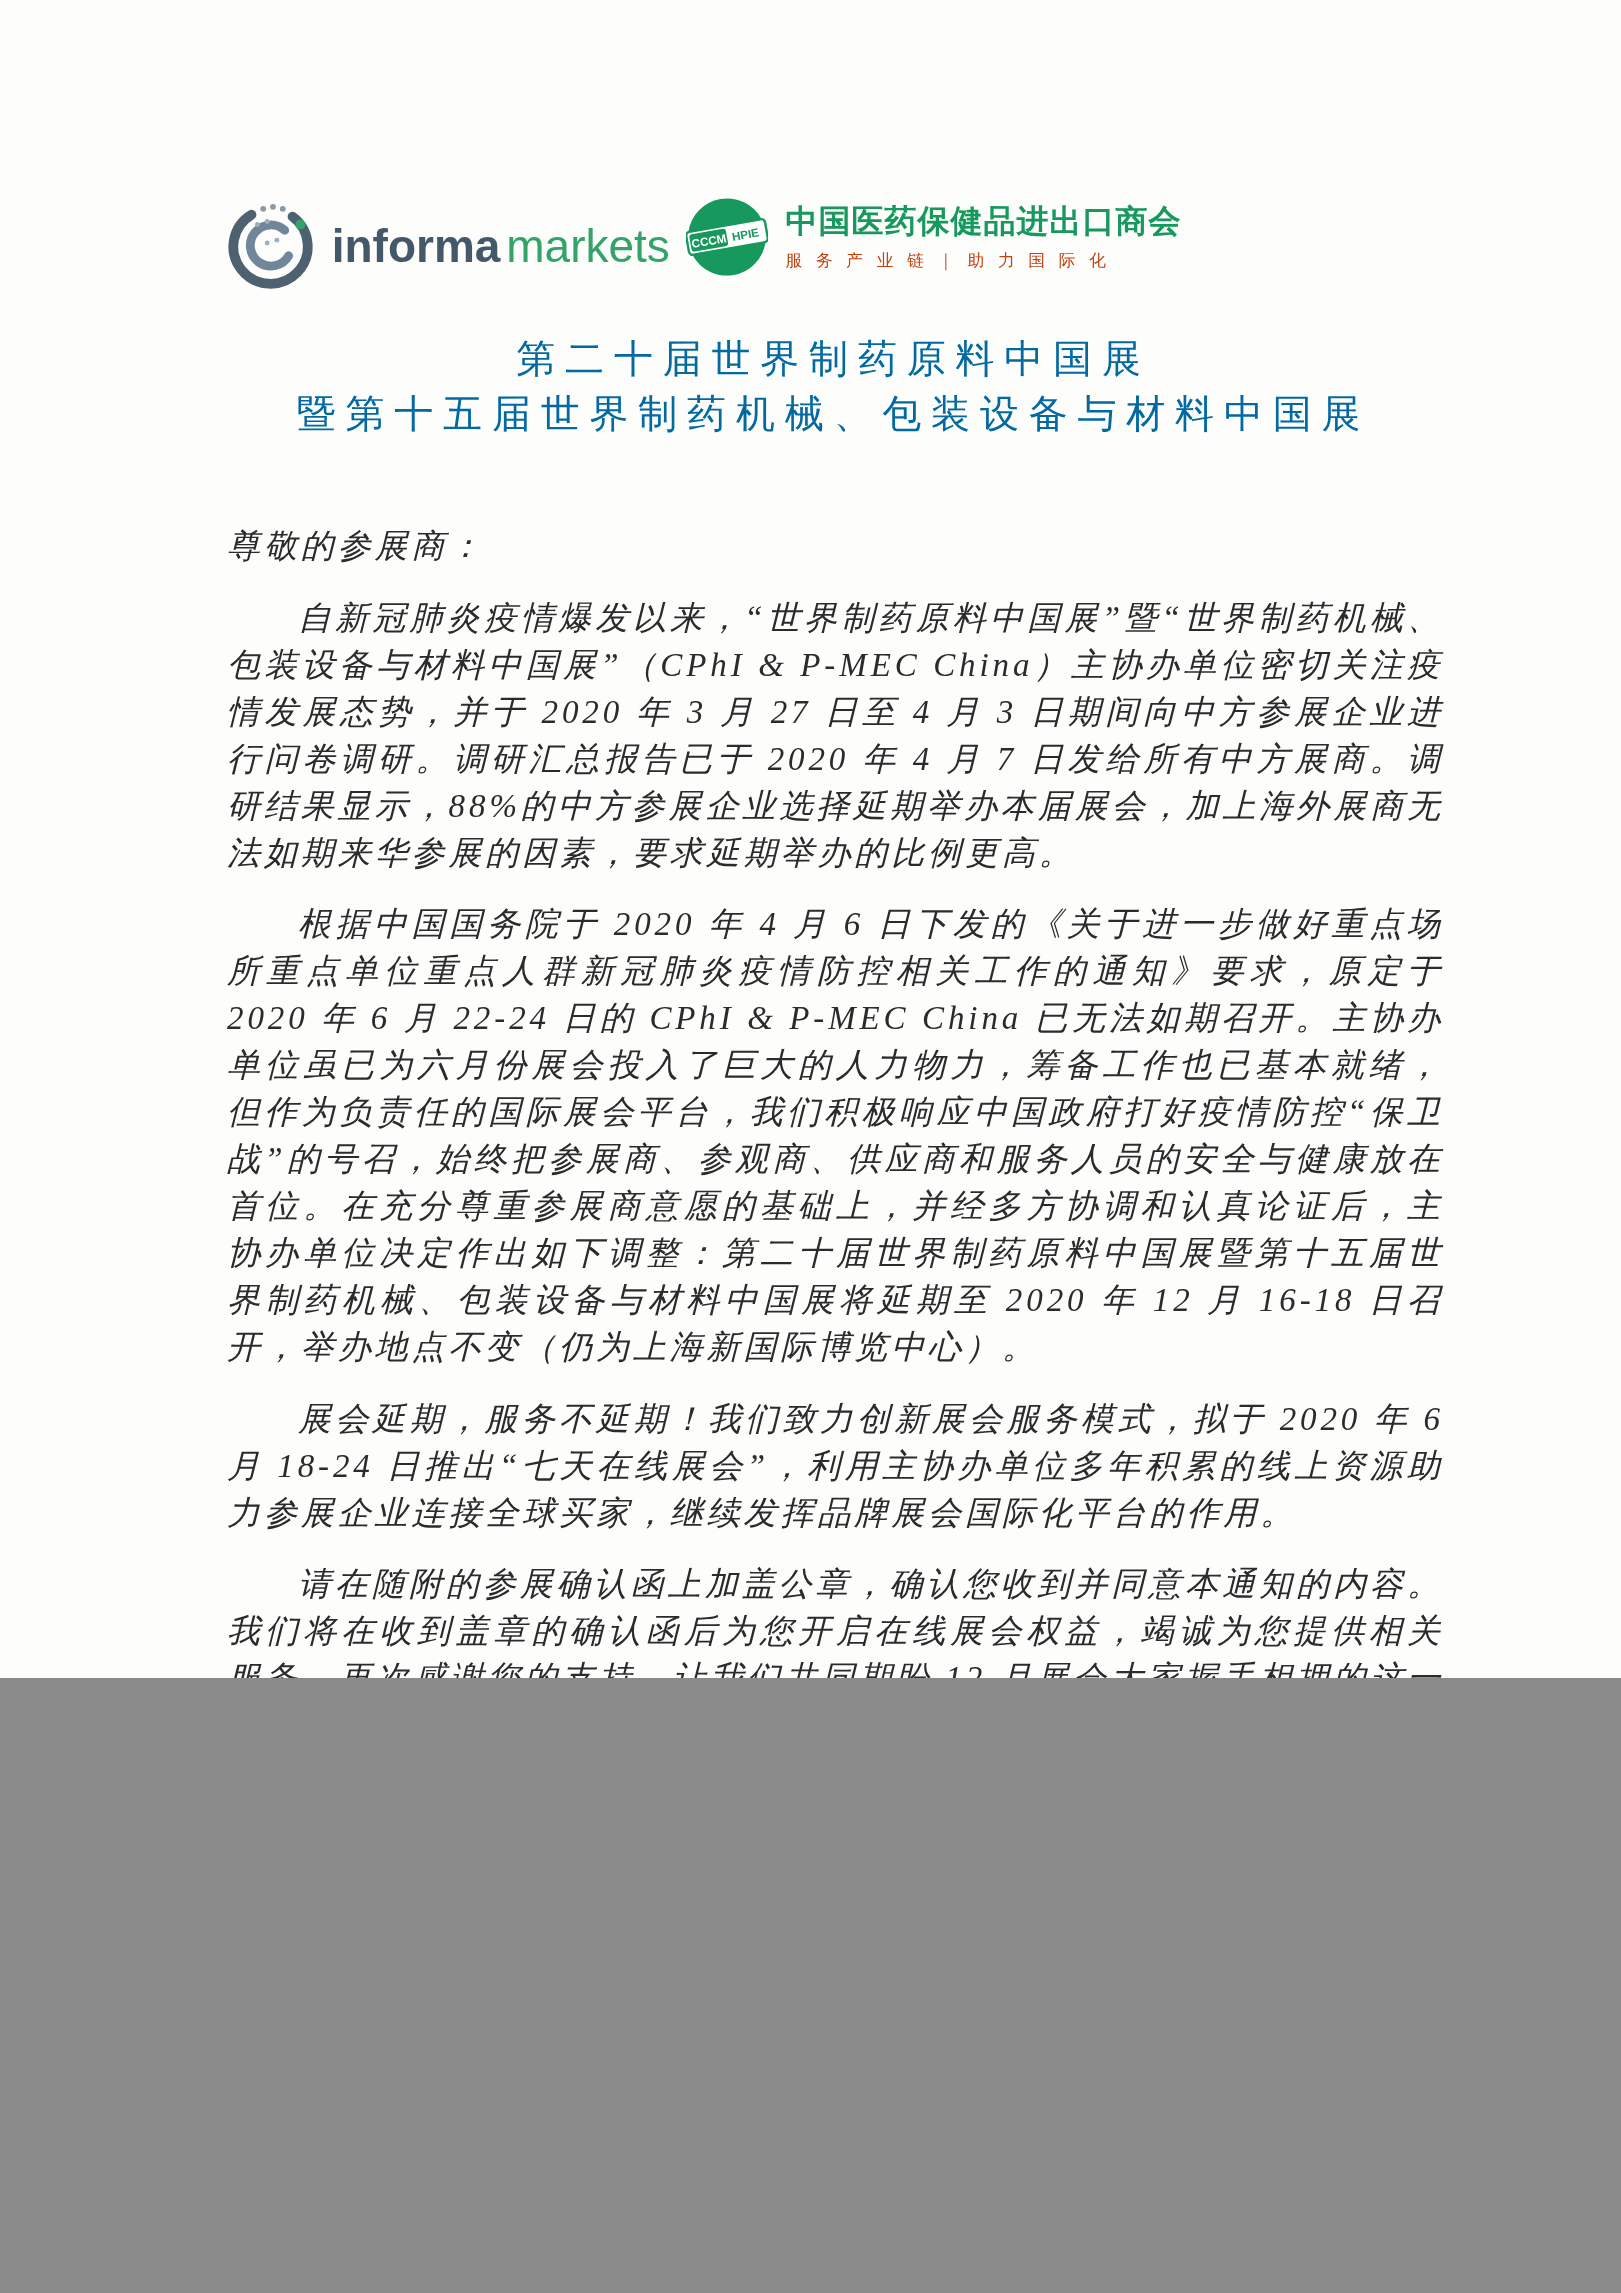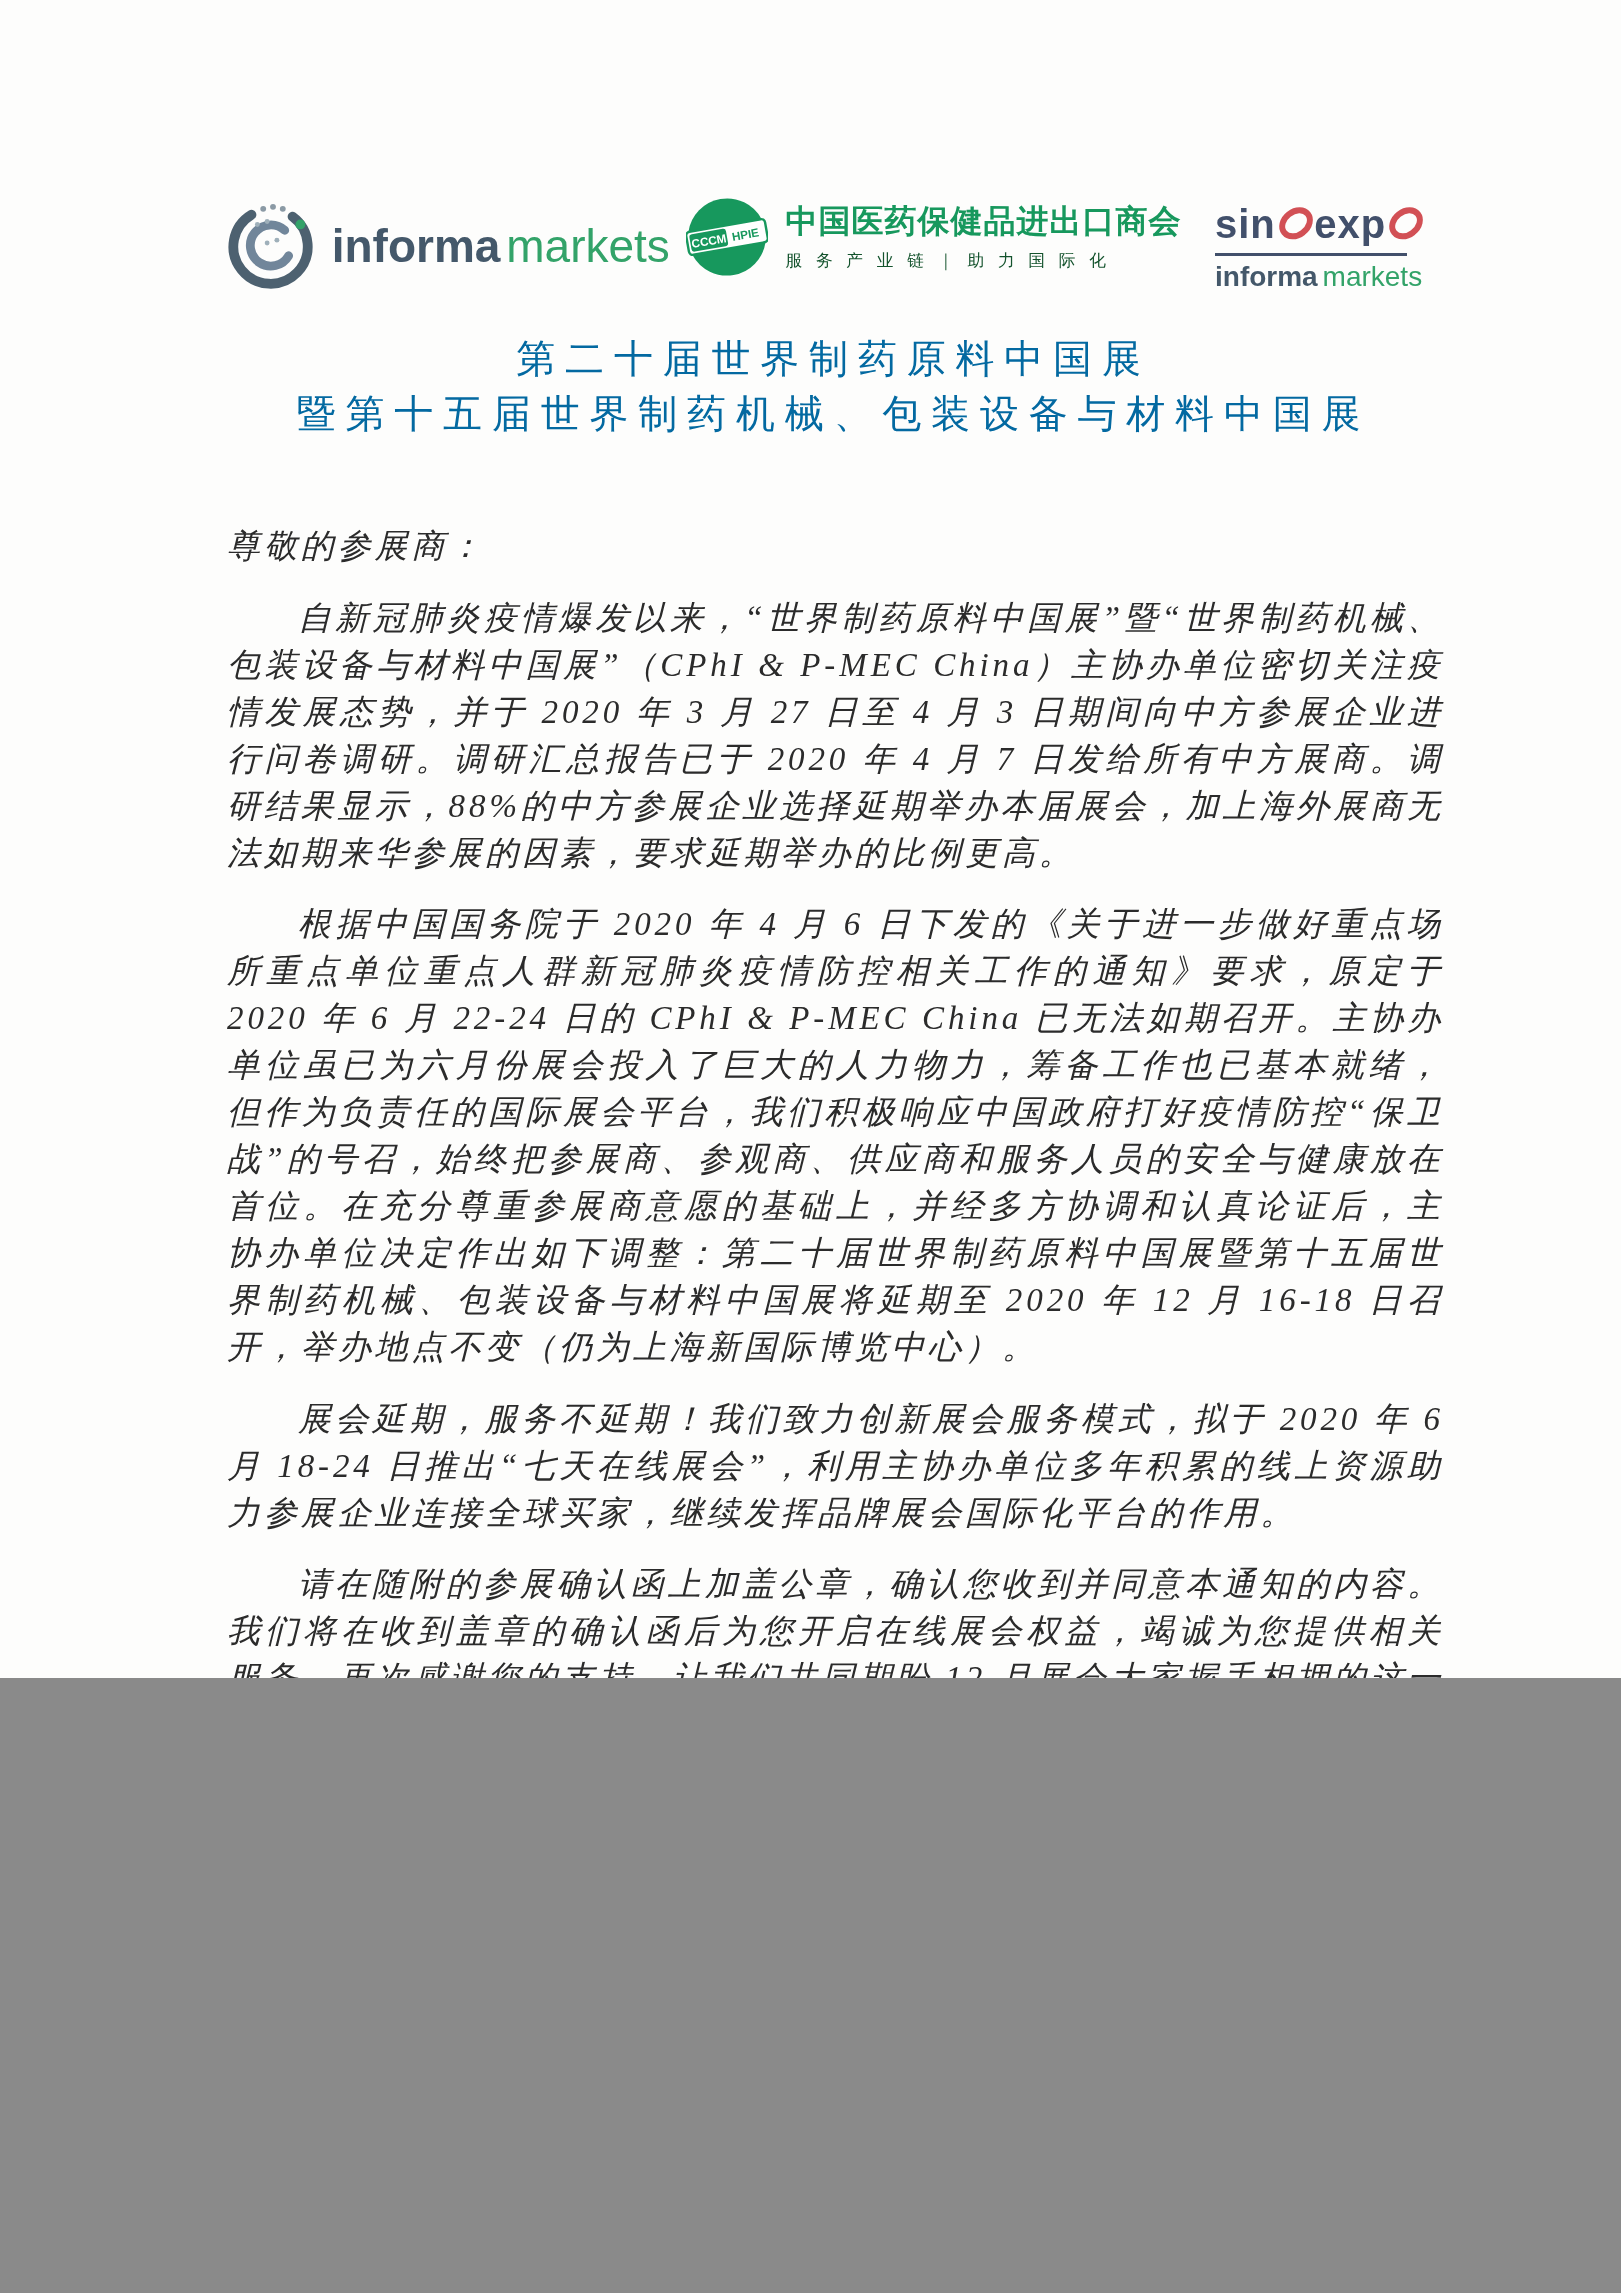--- a/index.html
+++ b/index.html
@@ -8,21 +8,21 @@
     background:#fdfdfc;overflow:hidden;
     font-family:"Liberation Serif","DejaVu Serif",serif;color:#2b2b2b;
   }
   
   .logo-informa{position:absolute;left:228px;top:199px;display:flex;align-items:center;gap:13.7px;}
   .logo-informa .word{font-family:"Liberation Sans","DejaVu Sans",sans-serif;font-size:46px;letter-spacing:0;}
   .logo-informa .word .n1{color:#44586a;font-weight:bold;}
   .logo-informa .word .n2{color:#33a369;font-weight:normal;margin-left:5.9px;}
   .logo-cccm{position:absolute;left:686px;top:196px;display:flex;align-items:center;gap:17.6px;}
   .cccm-text .cn{font-family:"Liberation Sans","DejaVu Sans",sans-serif;font-weight:bold;color:#17985d;font-size:32px;letter-spacing:1px;line-height:39px;}
-  .cccm-text .tag{font-family:Liberation Sans, sans-serif;color:#14532d;font-size:16.7px;letter-spacing:13.7px;margin-top:8.8px;white-space:nowrap;}
+  .cccm-text .tag{font-family:Liberation Sans, sans-serif;color:#c2410c;font-size:16.7px;letter-spacing:13.7px;margin-top:8.8px;white-space:nowrap;}
   .logo-sinoexpo{position:absolute;left:1215px;top:202px;font-family:"Liberation Sans","DejaVu Sans",sans-serif;}
   .sinoexpo-line1{font-size:40px;font-weight:bold;color:#42506b;display:flex;align-items:center;letter-spacing:1px;}
   .red-o{display:inline-block;width:23.5px;height:16.7px;border:6.9px solid #d25055;border-radius:50%;transform:rotate(-38deg);margin:0 1px 2px 2px;}
   .sinoexpo-rule{height:2.9px;background:#42506b;width:192px;margin:5.9px 0 4.9px 0;}
   .sinoexpo-line2{font-size:28px;}
   .sinoexpo-line2 .n1{color:#44586a;font-weight:bold;}
   .sinoexpo-line2 .n2{color:#33a369;margin-left:4.9px;}
   
   .title{position:absolute;left:157px;width:1353px;top:331px;text-align:center;color:#0369a1;}
   .title .t{font-size:39px;line-height:55px;letter-spacing:9.8px;}
@@ -76,30 +76,20 @@
         <text x="-19" y="5" text-anchor="middle" font-family="Liberation Sans, sans-serif" font-size="12" font-weight="bold" fill="#ffffff">CCCM</text>
         <text x="19" y="5" text-anchor="middle" font-family="Liberation Sans, sans-serif" font-size="12" font-weight="bold" fill="#17985d">HPIE</text>
       </g>
     </svg>
     <div class="cccm-text">
       <div class="cn">中国医药保健品进出口商会</div>
       <div class="tag">服务产业链｜助力国际化</div>
     </div>
   </div>
 
-  <div class="logo-sinoexpo">
-    <div class="sinoexpo-line1">
-        <span>sin</span>
-        <span class="red-o"></span>
-        <span>exp</span>
-        <span class="red-o"></span>
-      </div>
-    <div class="sinoexpo-rule"></div>
-    <div class="sinoexpo-line2"><span class="n1">informa</span><span class="n2">markets</span></div>
-  </div>
 
   <div class="title">
     <div class="t">第二十届世界制药原料中国展</div>
     <div class="t">暨第十五届世界制药机械、包装设备与材料中国展</div>
   </div>
 
   <div class="body-text">
     <p class="salutation">尊敬的参展商：</p>
     <p>自新冠肺炎疫情爆发以来，“世界制药原料中国展”暨“世界制药机械、包装设备与材料中国展”（CPhI &amp; P-MEC China）主协办单位密切关注疫情发展态势，并于 2020 年 3 月 27 日至 4 月 3 日期间向中方参展企业进行问卷调研。调研汇总报告已于 2020 年 4 月 7 日发给所有中方展商。调研结果显示，88%的中方参展企业选择延期举办本届展会，加上海外展商无法如期来华参展的因素，要求延期举办的比例更高。</p>
     <p>根据中国国务院于 2020 年 4 月 6 日下发的《关于进一步做好重点场所重点单位重点人群新冠肺炎疫情防控相关工作的通知》要求，原定于 2020 年 6 月 22-24 日的 CPhI &amp; P-MEC China 已无法如期召开。主协办单位虽已为六月份展会投入了巨大的人力物力，筹备工作也已基本就绪，但作为负责任的国际展会平台，我们积极响应中国政府打好疫情防控“保卫战”的号召，始终把参展商、参观商、供应商和服务人员的安全与健康放在首位。在充分尊重参展商意愿的基础上，并经多方协调和认真论证后，主协办单位决定作出如下调整：第二十届世界制药原料中国展暨第十五届世界制药机械、包装设备与材料中国展将延期至 2020 年 12 月 16-18 日召开，举办地点不变（仍为上海新国际博览中心）。</p>

